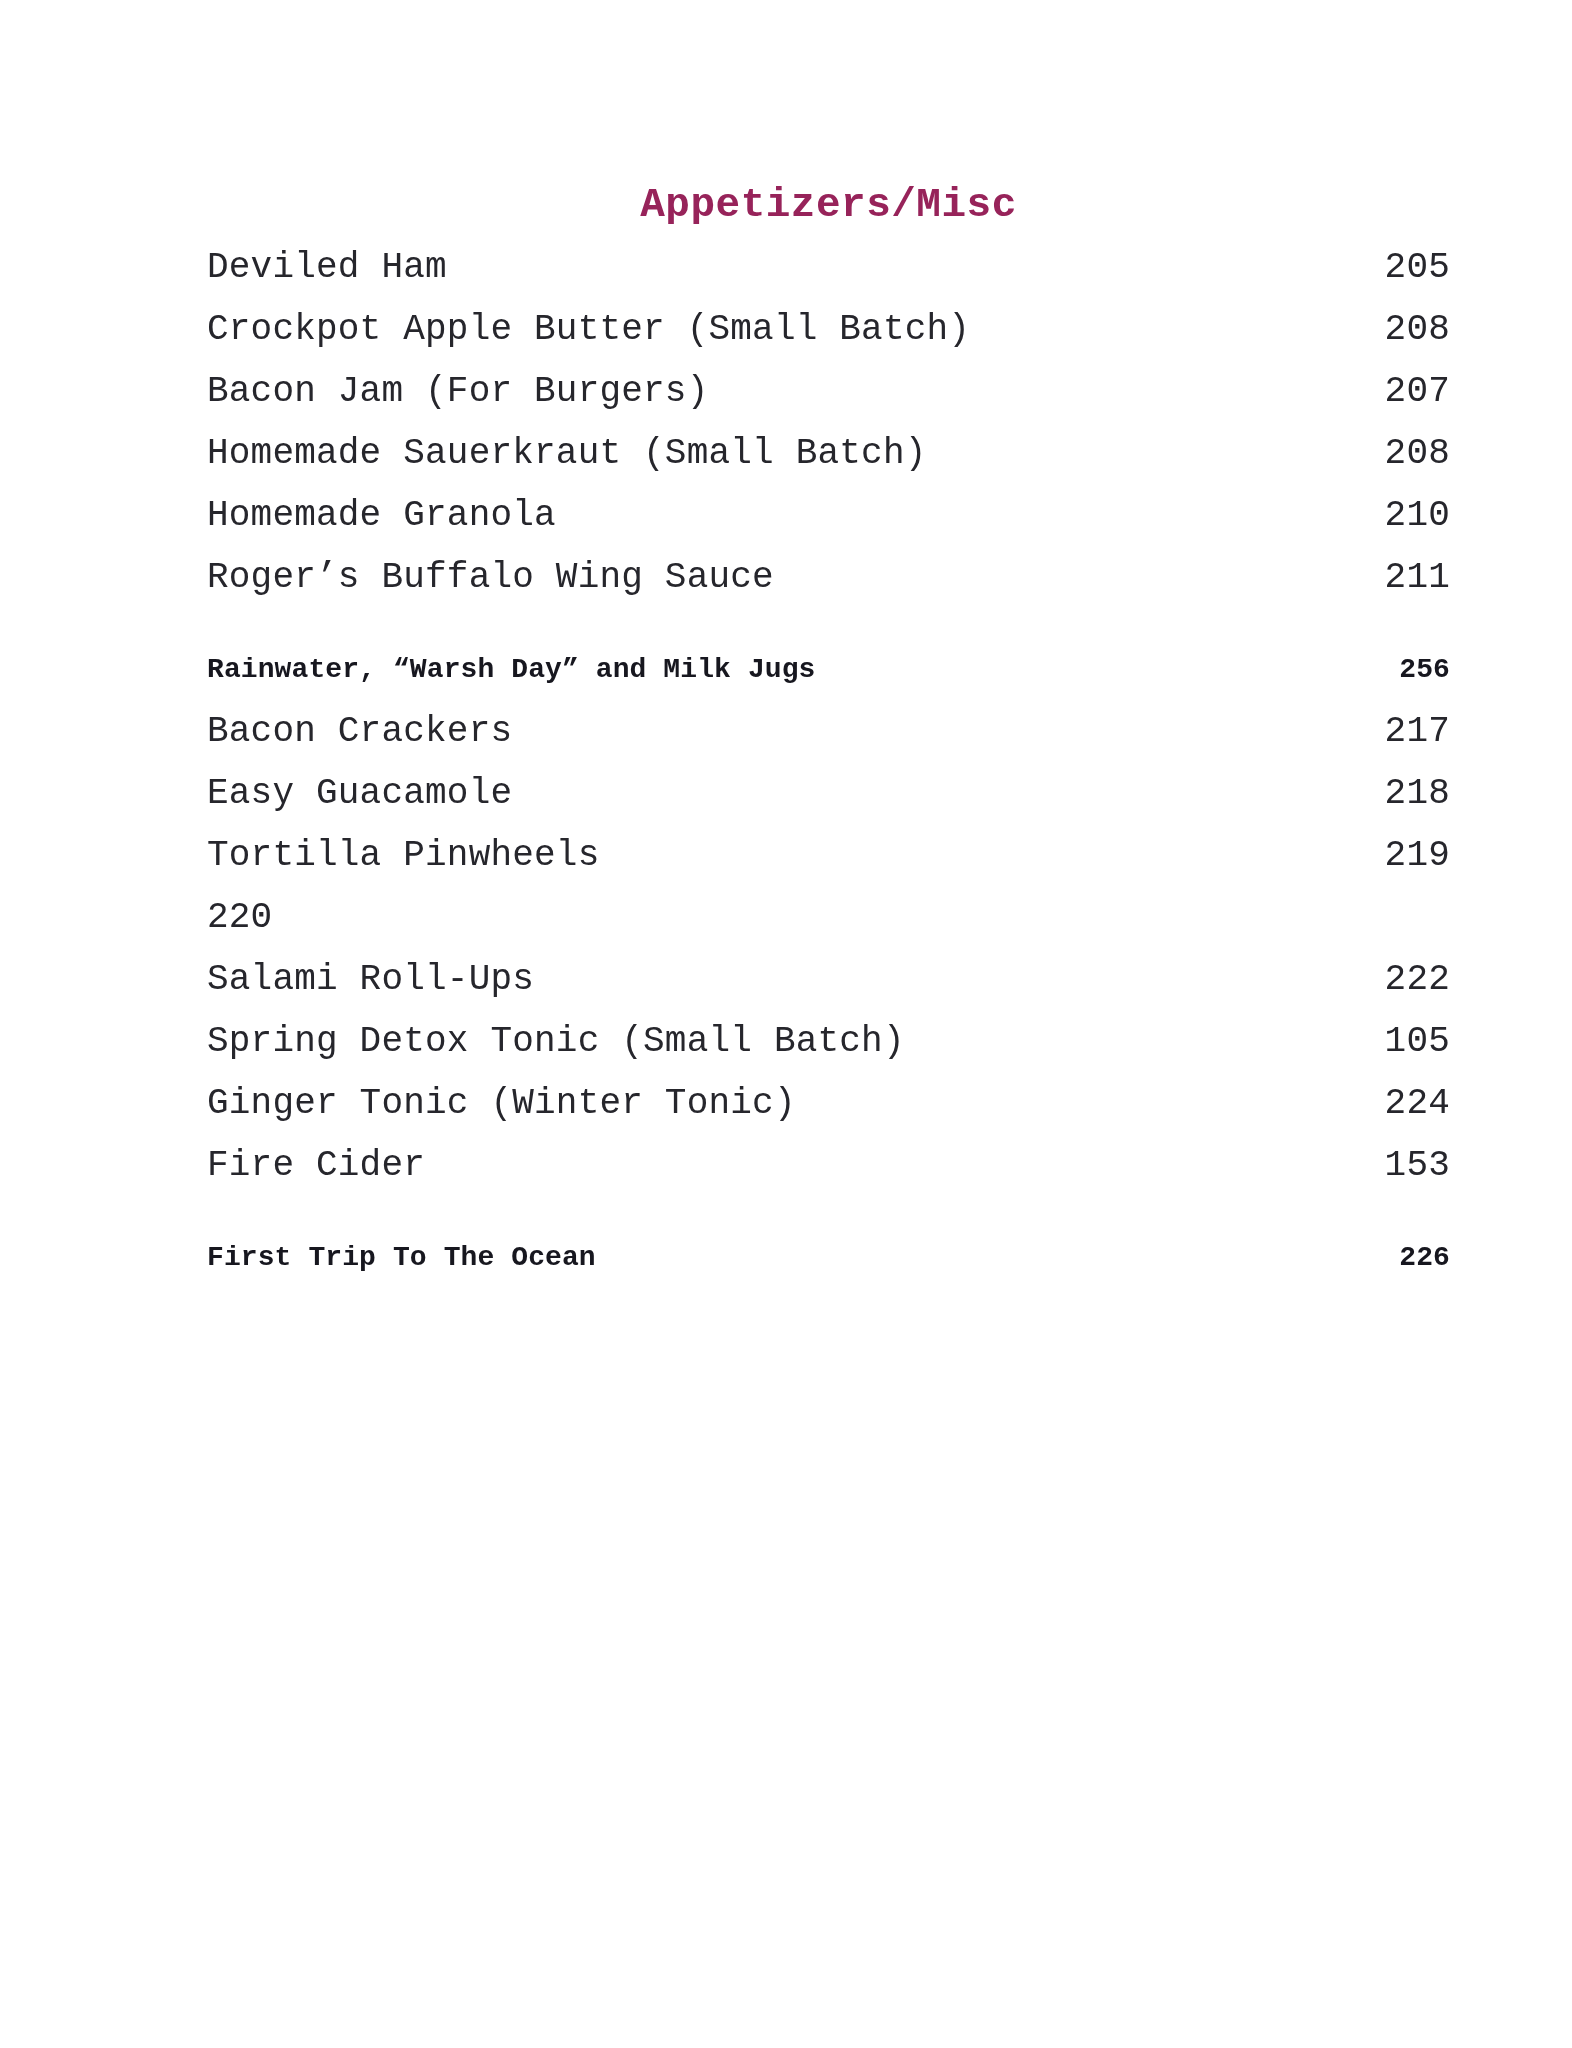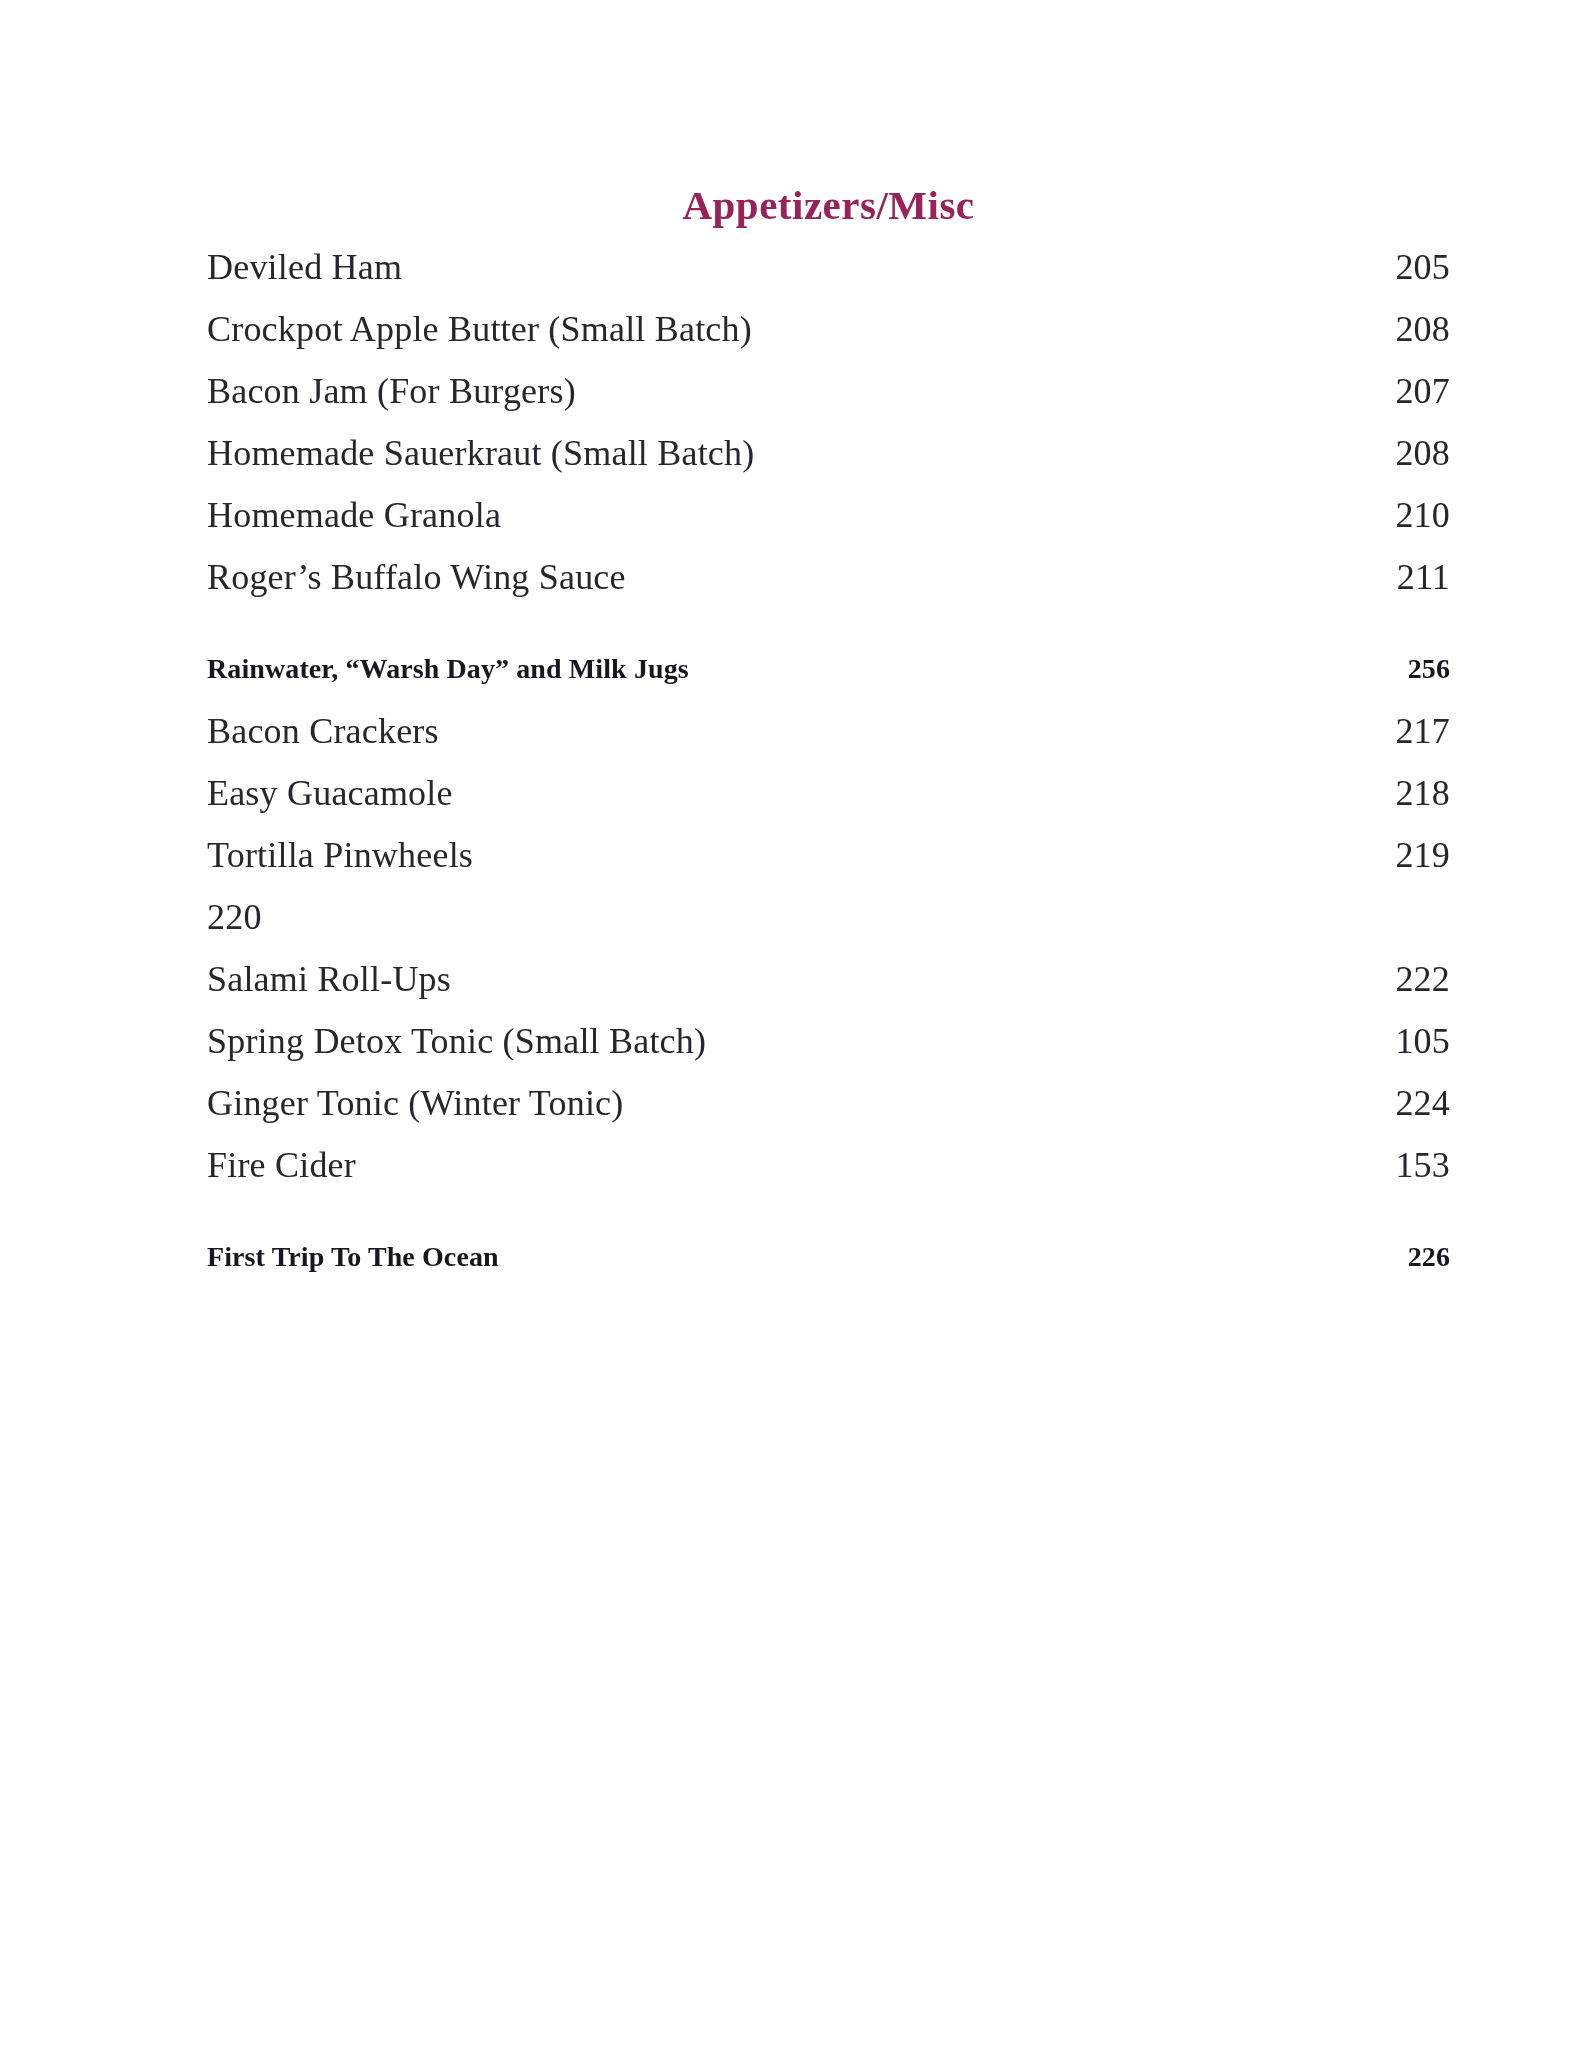--- a/index.html
+++ b/index.html
@@ -5,21 +5,21 @@
   html, body {
     margin: 0;
     padding: 0;
     background: #ffffff;
   }
   .page {
     position: relative;
     width: 1572px;
     height: 2048px;
     background: var(--bg-color, #ffffff);
-    font-family: Liberation Serif, serif;
+    font-family: Liberation Mono, monospace;
     overflow: hidden;
     border-radius: 32px;
   }
   .content {
     position: absolute;
     left: 207px;
     top: 174px;
     width: 1243px;
   }
   .section-title {

